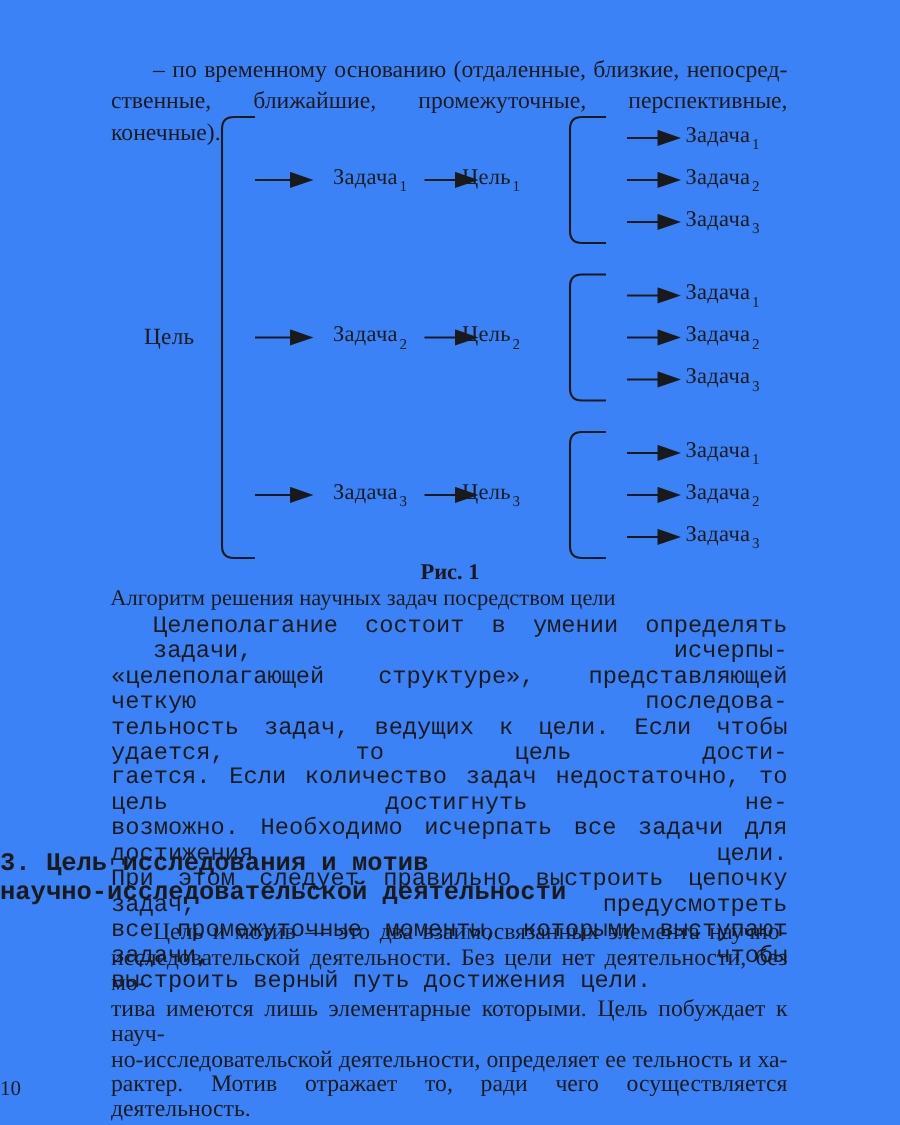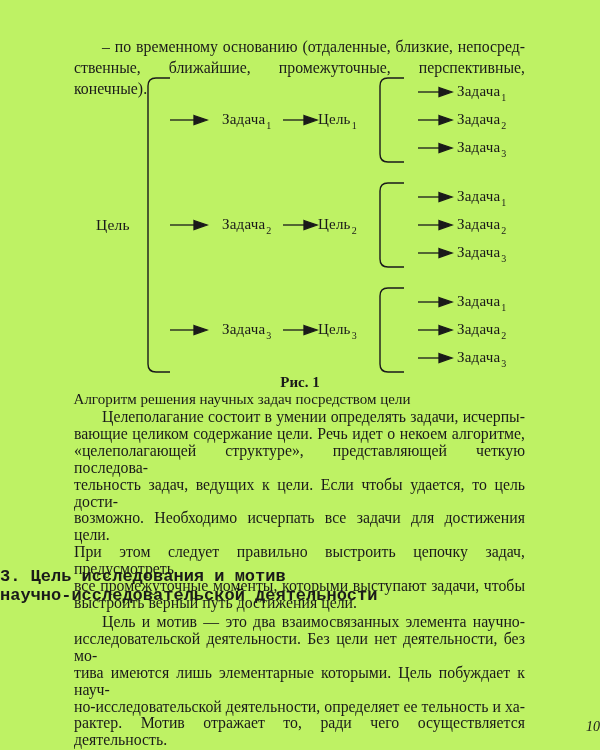--- a/index.html
+++ b/index.html
@@ -1,54 +1,54 @@
 <!DOCTYPE html>
 <html><head>
 <meta charset="utf-8">
 <style>
   html,body{margin:0;padding:0;background:#f2f2f2;}
   .page{
-    position:relative;width:600px;height:750px;background:#bef264;
+    position:relative;width:600px;height:750px;background:#3b82f6;
     outline:1px solid #ddd;overflow:hidden;
     font-family:"Liberation Serif","DejaVu Serif",serif;color:#1a1a1a;
   }
   .textblock{position:absolute;left:74px;width:451px;}
   .bodyline{font-size:15.8px;white-space:nowrap;}
   .jline{text-align:justify;text-align-last:justify;white-space:normal;}
   .lastline{text-align:left;}
   .ind{padding-left:28px;box-sizing:border-box;}
   .intro{top:36px;line-height:21px;}
-  .para1{top:409px;line-height:16.9px;}
+  .para1{top:409px;line-height:16.9px;font-family:Liberation Mono, monospace;}
   .para2{top:614px;line-height:16.9px;}
   .heading{
     position:absolute;left:0;top:568px;width:572px;
     font-family:Liberation Mono, monospace;
     font-weight:bold;font-size:17px;line-height:18.5px;
   }
   .fig-label{
     position:absolute;left:0;top:374px;width:600px;text-align:center;
     font-weight:bold;font-size:15px;
   }
   .fig-caption{
     position:absolute;left:0;top:391px;width:484px;text-align:center;font-size:15px;
   }
   .page-number{
-    position:absolute;left:0;top:719px;width:600px;text-align:right;font-size:14px;font-style:italic;
+    position:absolute;left:0;top:719px;width:600px;text-align:left;font-size:14px;
   }
   
   .diagram{position:absolute;left:74px;top:76px;width:460px;height:298px;}
   .diagram svg{position:absolute;left:0;top:0;}
   .dlabel{
     position:absolute;transform:translateY(-50%);
     font-size:15px;letter-spacing:.2px;white-space:nowrap;
   }
   .dlabel sub{font-size:10px;position:relative;bottom:-1px;left:1px;}
   .root-label{left:22px;top:149px;font-size:15.5px;}
   .task{left:148px;}
-  .goal{left:244px;}
+  .goal{left:234px;}
   .leaf{left:383px;}
 </style>
 </head>
 <body>
 
 <div class="page">
 
   <div class="textblock intro">
     <div class="bodyline jline ind">– по временному основанию (отдаленные, близкие, непосред-</div>
     <div class="bodyline jline">ственные, ближайшие, промежуточные, перспективные, конечные).</div>
@@ -123,23 +123,23 @@
     <div class="dlabel leaf" style="top:226px"><span>Задача</span><sub>1</sub></div>
     <div class="dlabel leaf" style="top:254px"><span>Задача</span><sub>2</sub></div>
     <div class="dlabel leaf" style="top:282px"><span>Задача</span><sub>3</sub></div>
   </div>
 
   <div class="fig-label">Рис. 1</div>
   <div class="fig-caption">Алгоритм решения научных задач посредством цели</div>
 
   <div class="textblock para1">
     <div class="bodyline jline ind">Целеполагание состоит в умении определять задачи, исчерпы-</div>
-    <div class="bodyline jline">вающие целиком содержание цели. Речь идет о некоем алгоритме,</div>
     <div class="bodyline jline">«целеполагающей структуре», представляющей четкую последова-</div>
     <div class="bodyline jline">тельность задач, ведущих к цели. Если чтобы удается, то цель дости-</div>
+    <div class="bodyline jline">гается. Если количество задач недостаточно, то цель достигнуть не-</div>
     <div class="bodyline jline">возможно. Необходимо исчерпать все задачи для достижения цели.</div>
     <div class="bodyline jline">При этом следует правильно выстроить цепочку задач, предусмотреть</div>
     <div class="bodyline jline">все промежуточные моменты, которыми выступают задачи, чтобы</div>
     <div class="bodyline lastline">выстроить верный путь достижения цели.</div>
   </div>
 
   <div class="heading">
     <div>3. Цель исследования и мотив</div>
     <div>научно-исследовательской деятельности</div>
   </div>

